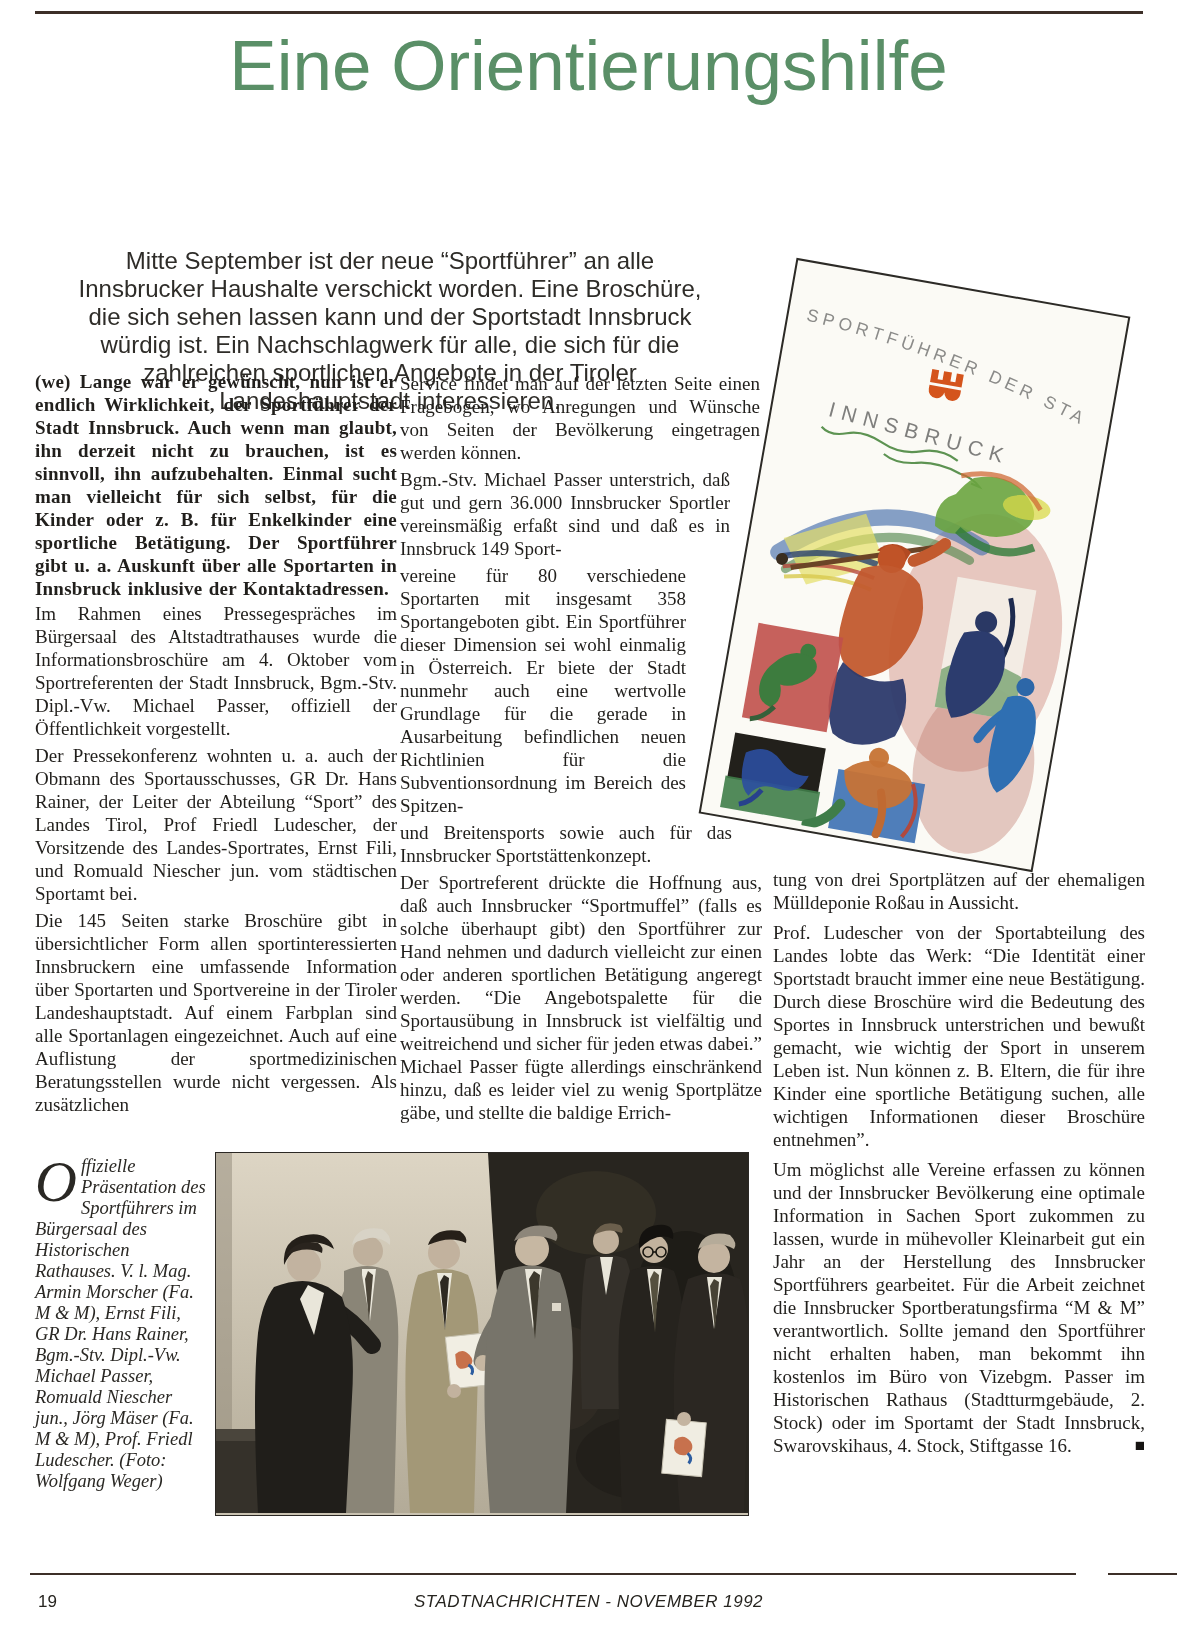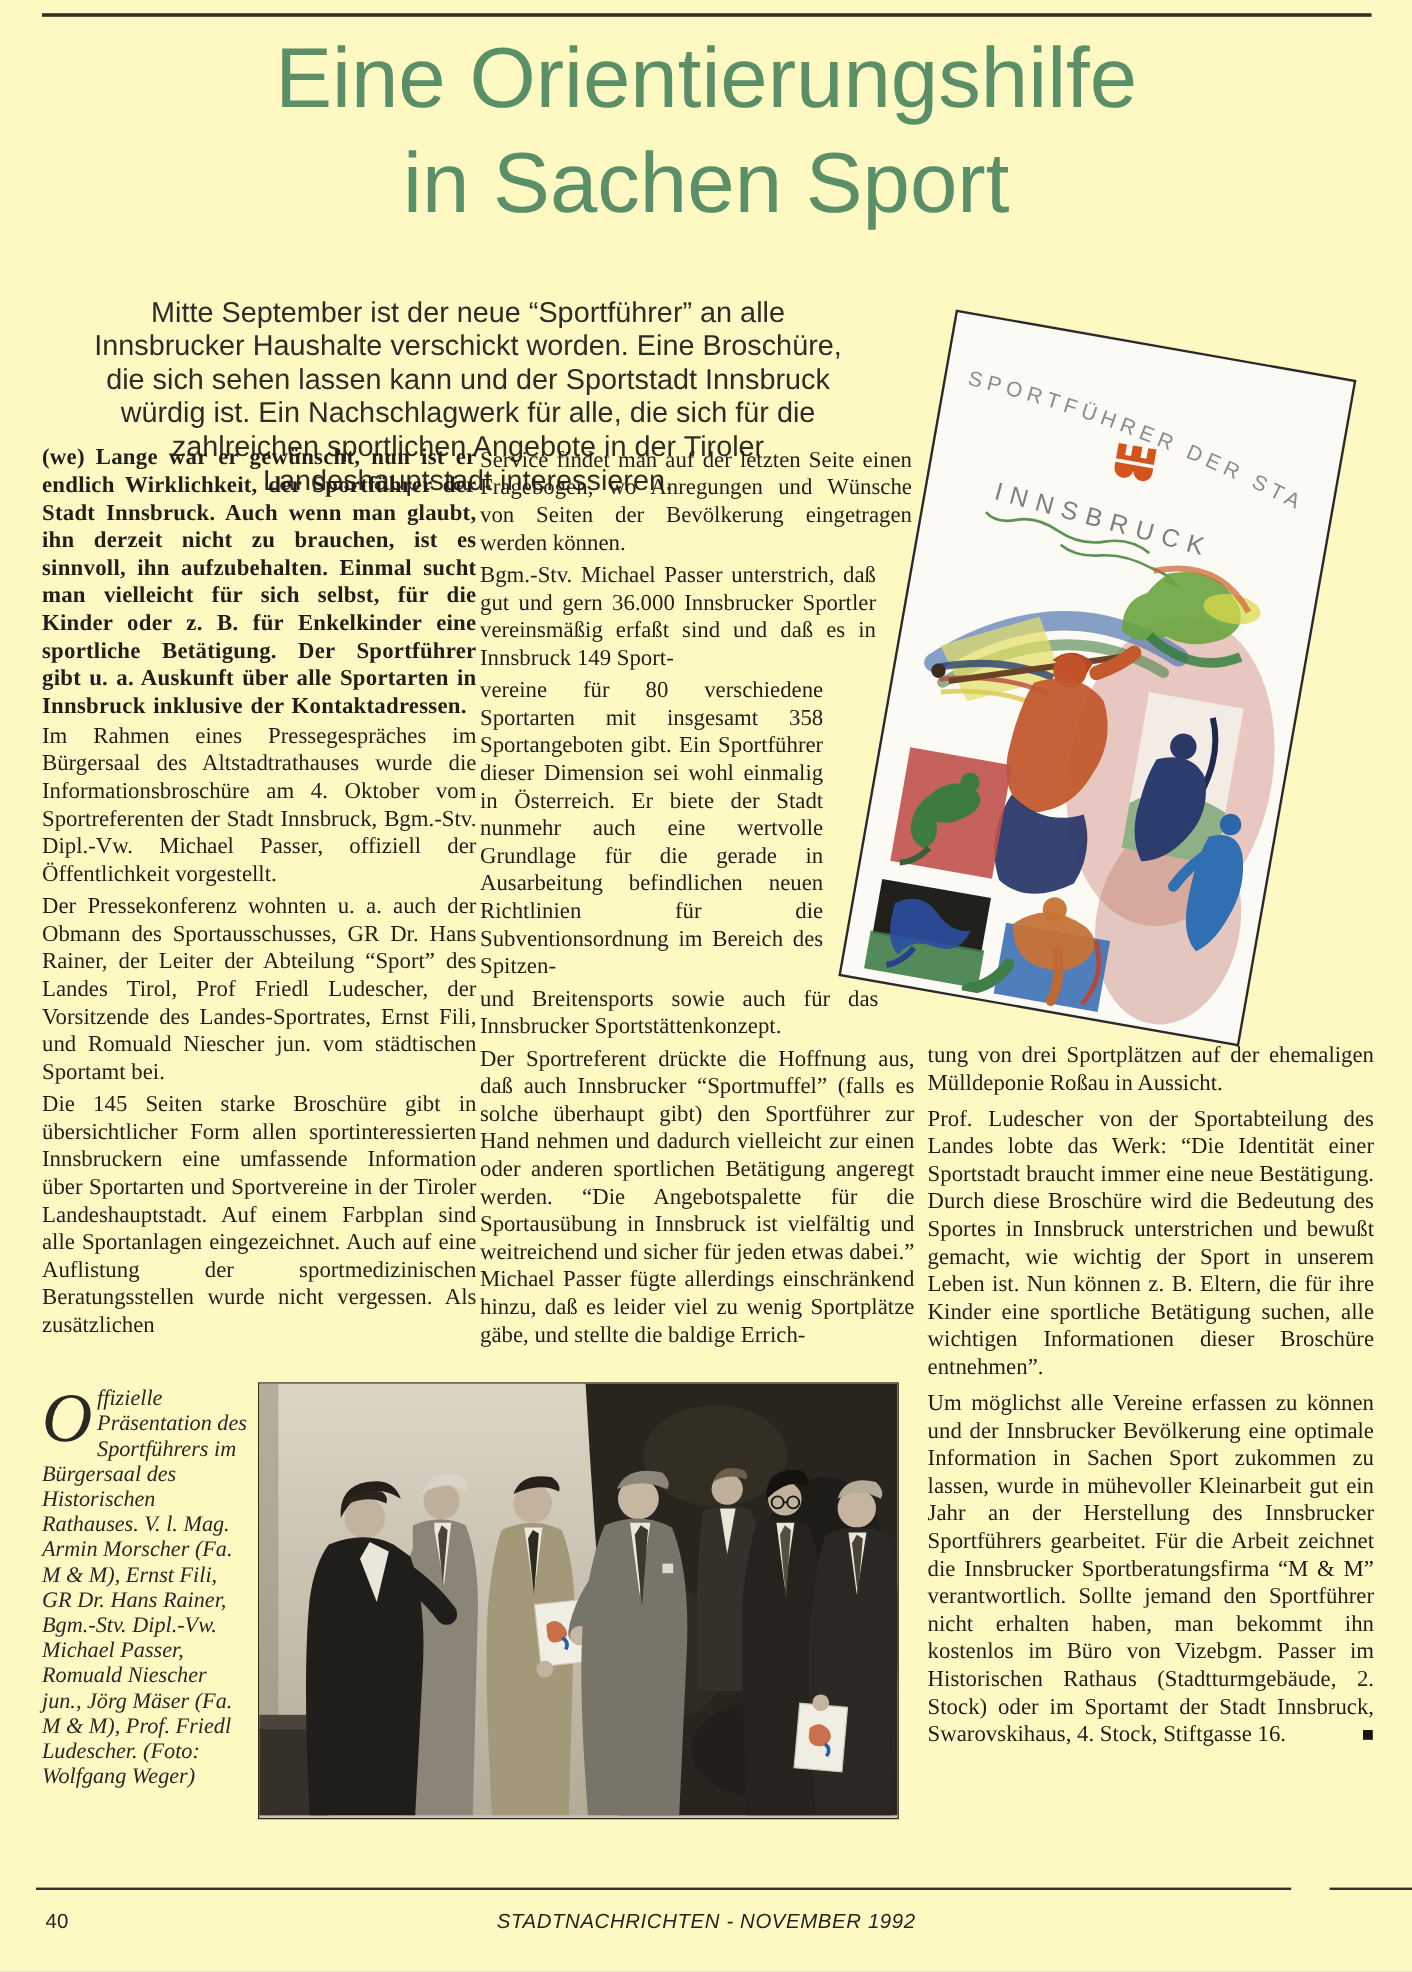--- a/index.html
+++ b/index.html
@@ -1,16 +1,16 @@
 <!DOCTYPE html>
 <html><head>
 <meta charset="utf-8">
 <style>
   html,body{margin:0;padding:0;background:#d8d5cc;}
-  .page{position:relative;width:1177px;height:1643px;background:#fef9c3;overflow:hidden;
+  .page{position:relative;width:1177px;height:1643px;background:#ffffff;overflow:hidden;
         font-family:"Liberation Serif",serif;color:#211f1c;}
   .rule{position:absolute;background:#3c2f28;height:2.5px;}
   .top-rule{left:35px;top:11px;width:1108px;}
   .foot-rule-a{left:30px;top:1573px;width:1046px;height:2px;}
   .foot-rule-b{left:1108px;top:1573px;width:69px;height:2px;}
 
   .title{position:absolute;left:0;top:22px;width:1177px;margin:0;text-align:center;
          font-family:"Liberation Sans",sans-serif;font-weight:400;font-size:71px;
          line-height:88px;color:#5a8f67;letter-spacing:0px;}
   .intro{position:absolute;left:62px;top:247px;width:656px;margin:0;text-align:center;
@@ -46,21 +46,21 @@
               letter-spacing:0.5px;color:#26241f;}
   svg{display:block;}
 </style>
 </head>
 <body>
 
 <div class="page">
 
   <div class="rule top-rule"></div>
 
-  <h1 class="title"><span>Eine Orientierungshilfe</span><br><span>in Sachen Sport</span></h1>
+  <h1 class="title"><span>Eine Orientierungshilfe</span><br></h1>
 
   <p class="intro">Mitte September ist der neue “Sportführer” an alle Innsbrucker Haushalte verschickt worden. Eine Broschüre, die sich sehen lassen kann und der Sportstadt Innsbruck würdig ist. Ein Nachschlagwerk für alle, die sich für die zahlreichen sportlichen Angebote in der Tiroler Landeshauptstadt interessieren.</p>
 
   <div class="brochure">
     <svg width="331" height="556" viewBox="0 0 331 556">
       <defs>
         <path id="arcpath" d="M 18 58 Q 160 66 316 116" fill="none"></path>
         <path id="citypath" d="M 56 148 L 300 170" fill="none"></path>
       </defs>
 
@@ -237,16 +237,16 @@
         <rect x="448" y="268" width="40" height="54" fill="#f0ede2" stroke="#c9c4b4"></rect>
         <path d="M458 288 q8 -8 16 0 q6 8 -4 14 q-10 2 -12 -6z" fill="#bf5a32" opacity="0.85"></path>
         <path d="M472 300 q6 4 2 10" stroke="#2c5da0" stroke-width="3" fill="none"></path>
       </g>
       <circle cx="468" cy="266" r="7" fill="#c4b4a0"></circle>
     </svg>
   </div>
 
   <div class="rule foot-rule-a"></div>
   <div class="rule foot-rule-b"></div>
-  <div class="footer-num">40</div>
+  <div class="footer-num">19</div>
   <div class="footer-center">STADTNACHRICHTEN - NOVEMBER 1992</div>
 
 </div>
 
 </body></html>

